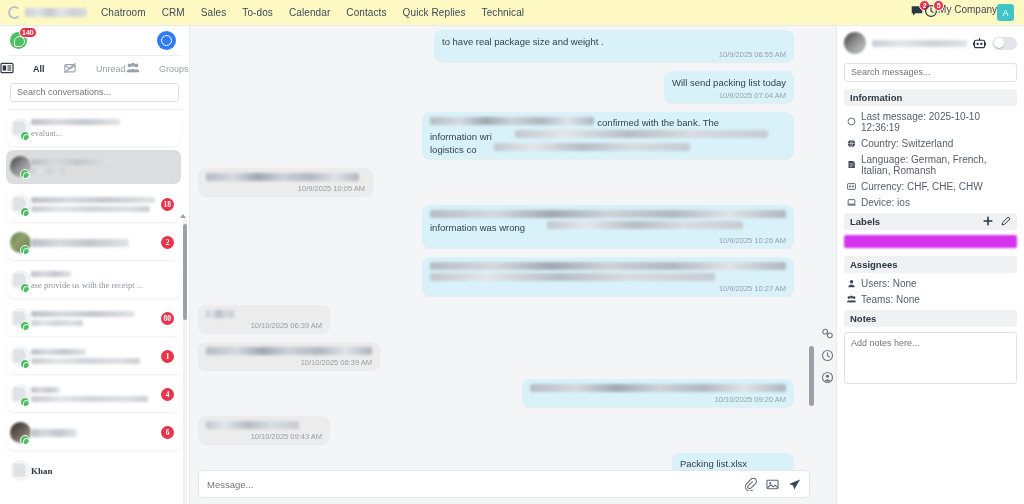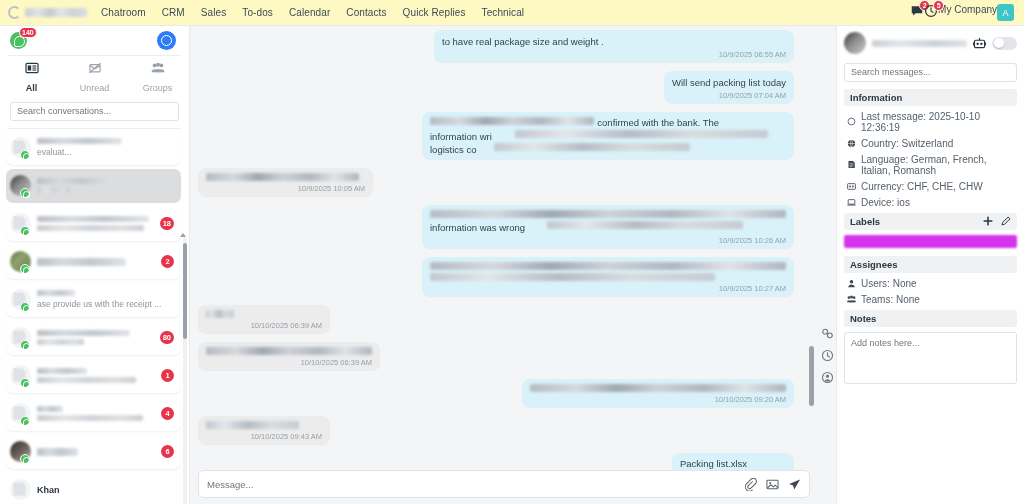--- a/index.html
+++ b/index.html
@@ -96,47 +96,47 @@
     cursor: pointer;
   }
   .blue-circle-inner {
     width: 11px; height: 11px; border-radius: 50%;
     border: 1.6px solid #fff;
   }
   .sb-divider { height: 1px; background: #ebedf0; margin: 0 8px; }
 
   .tabs { display: flex; padding: 6px 0 5px; }
   .tab {
-    flex: 1; display: flex; flex-direction: column; align-items: center;
-    gap: 9px; cursor: pointer;
+    flex: 1; display: flex; flex-direction: row; align-items: flex-end;
+    gap: 19px; cursor: pointer;
   }
   .tab-label { font-size: 9px; color: #9aa3ac; }
   .tab.active .tab-label { color: #2b3742; font-weight: bold; }
   .tab-ico { width: 14px; height: 12px; display: block; }
 
   .search-wrap { padding: 2px 10px 7px; }
   .search-box {
     width: 100%; height: 19px;
     border: 1px solid #dfe2e6; border-radius: 3px;
     background: #fff; font-size: 9px; color: #aab1b9;
     padding: 0 6px; outline: none;
     font-family: "Liberation Sans", sans-serif;
   }
 
   .conv-list {
     flex: 1; overflow: hidden; position: relative;
     padding: 2px 8px 0 6px;
   }
   .conv {
-    display: flex; align-items: center; gap: 6px;
+    display: flex; align-items: center; 
     height: 34px; margin-bottom: 4px;
     border-radius: 7px; padding: 0 7px 0 4px;
     background: #fff;
     box-shadow: 0 1px 2px rgba(20,30,40,.07);
-    cursor: pointer; position: relative;
+    cursor: pointer; position: relative; font-family: Liberation Serif, serif;
   }
   .conv.selected { background: #dcdddf; box-shadow: none; }
   .conv-av { position: relative; width: 21px; height: 21px; flex: none; }
   .conv-av .pic {
     width: 21px; height: 21px; border-radius: 50%;
     background: #d7dade; overflow: hidden;
   }
   .pic.photo-a { background: linear-gradient(135deg,#3a3a3a 0%,#8b8b8b 45%,#c9cbce 100%); filter: blur(1.2px); }
   .pic.photo-b { background: linear-gradient(135deg,#5f7a4a 0%,#8fa06a 40%,#6d7f5c 100%); filter: blur(1.2px); }
   .pic.photo-c { background: linear-gradient(140deg,#2e2b2a 0%,#6a5f58 50%,#b9b2ac 100%); filter: blur(1.2px); }

